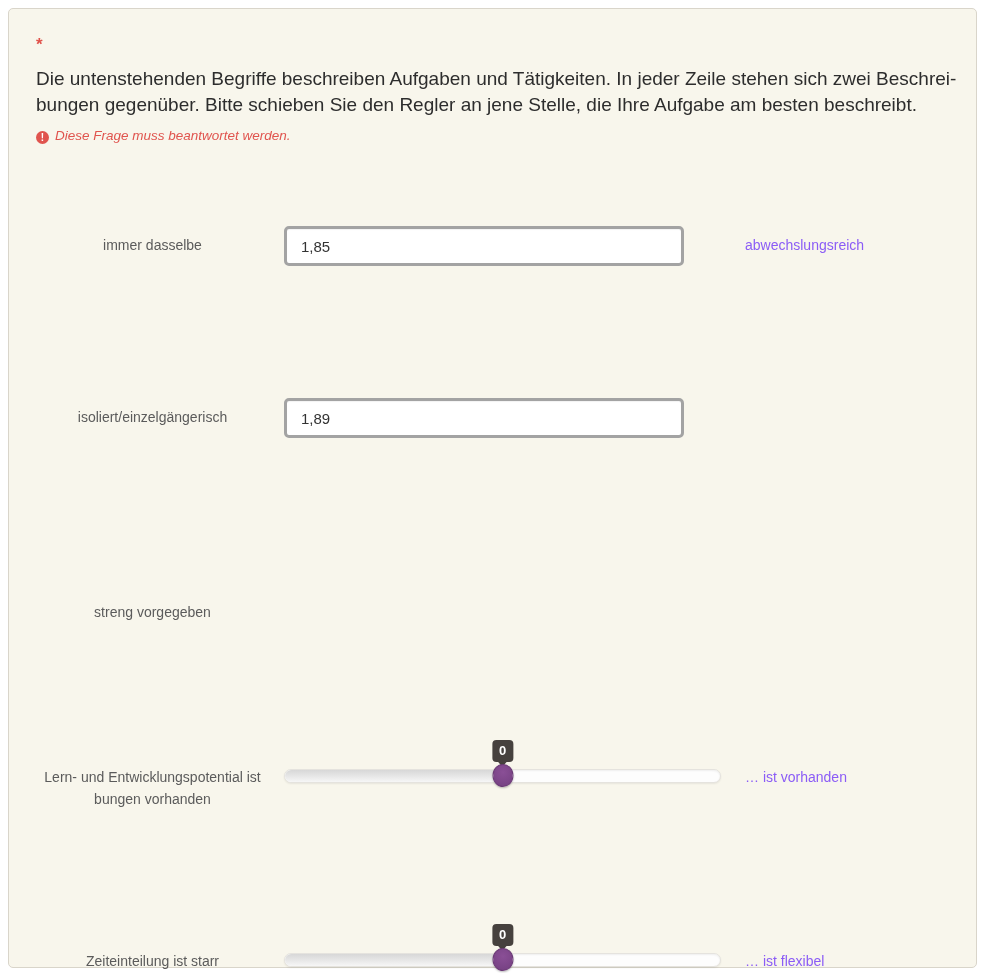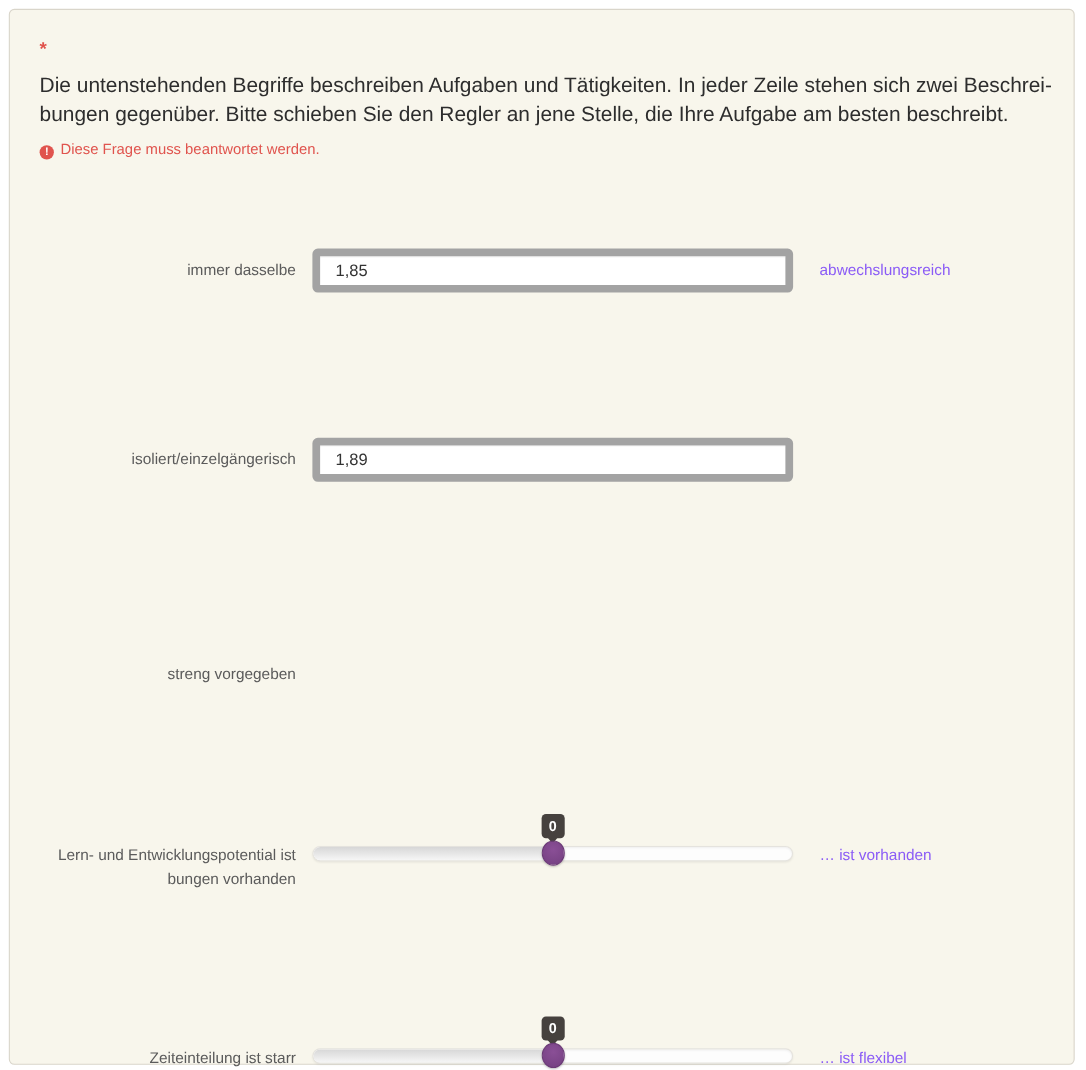--- a/index.html
+++ b/index.html
@@ -17,43 +17,43 @@
     position:absolute; left:27px; top:26px;
     color:#e0514a; font-size:17px; font-weight:bold;
   }
   .instruction {
     position:absolute; left:27px; top:57px; width:940px;
     color:#2d2d2d; font-size:19px; line-height:26px;
   }
   .instruction div { white-space:nowrap; }
   .errors { position:absolute; left:27px; top:116px; }
   .error-line {
-    color:#e0544e; font-size:13.5px; line-height:21px;
+    color:#e0544e; font-size:13.5px; font-style:italic; line-height:21px;
   }
   .err-icon {
     display:inline-block; width:13px; height:13px; border-radius:50%;
     background:#e0544e; color:#fff; font-size:10px; line-height:13px;
     text-align:center; font-style:normal; font-weight:bold;
     margin-right:6px; vertical-align:-1px;
   }
   .err-icon::before { content:"!"; }
   .row {
     position:absolute; left:27px; width:926px; display:flex; align-items:flex-start;
   }
   .cell-left {
-    width:233px; text-align:right; color:#5b5b5b; font-size:14px; line-height:22px;
+    width:233px; text-align:center; color:#5b5b5b; font-size:14px; line-height:22px;
   }
   .cell-mid { margin-left:15px; width:437px; position:relative; }
   .cell-right {
     margin-left:24px; flex:1; text-align:left; color:#8b5cf6; font-size:14px; line-height:22px;
   }
   .row-input .cell-left, .row-input .cell-right { padding-top:8px; }
   .num-input {
-    width:437px; height:40px; background:#ffffff;
-    border:7px solid #a3a3a3; border-radius:5px;
+    width:400px; height:40px; background:#ffffff;
+    border:3px solid #a3a3a3; border-radius:5px;
     padding:0 14px; font-size:15px; color:#333333;
     font-family:"Liberation Sans", sans-serif;
     box-shadow:inset 0 1px 1px rgba(0,0,0,0.05);
     outline:none;
   }
   .row-slider .cell-left, .row-slider .cell-right { padding-top:26px; }
   .slider-assembly { position:relative; height:60px; }
   .slider-track {
     position:absolute; top:29px; left:0; right:0; height:14px;
     background:#fdfdfd; border:1px solid #e5e3de; border-radius:8px;

